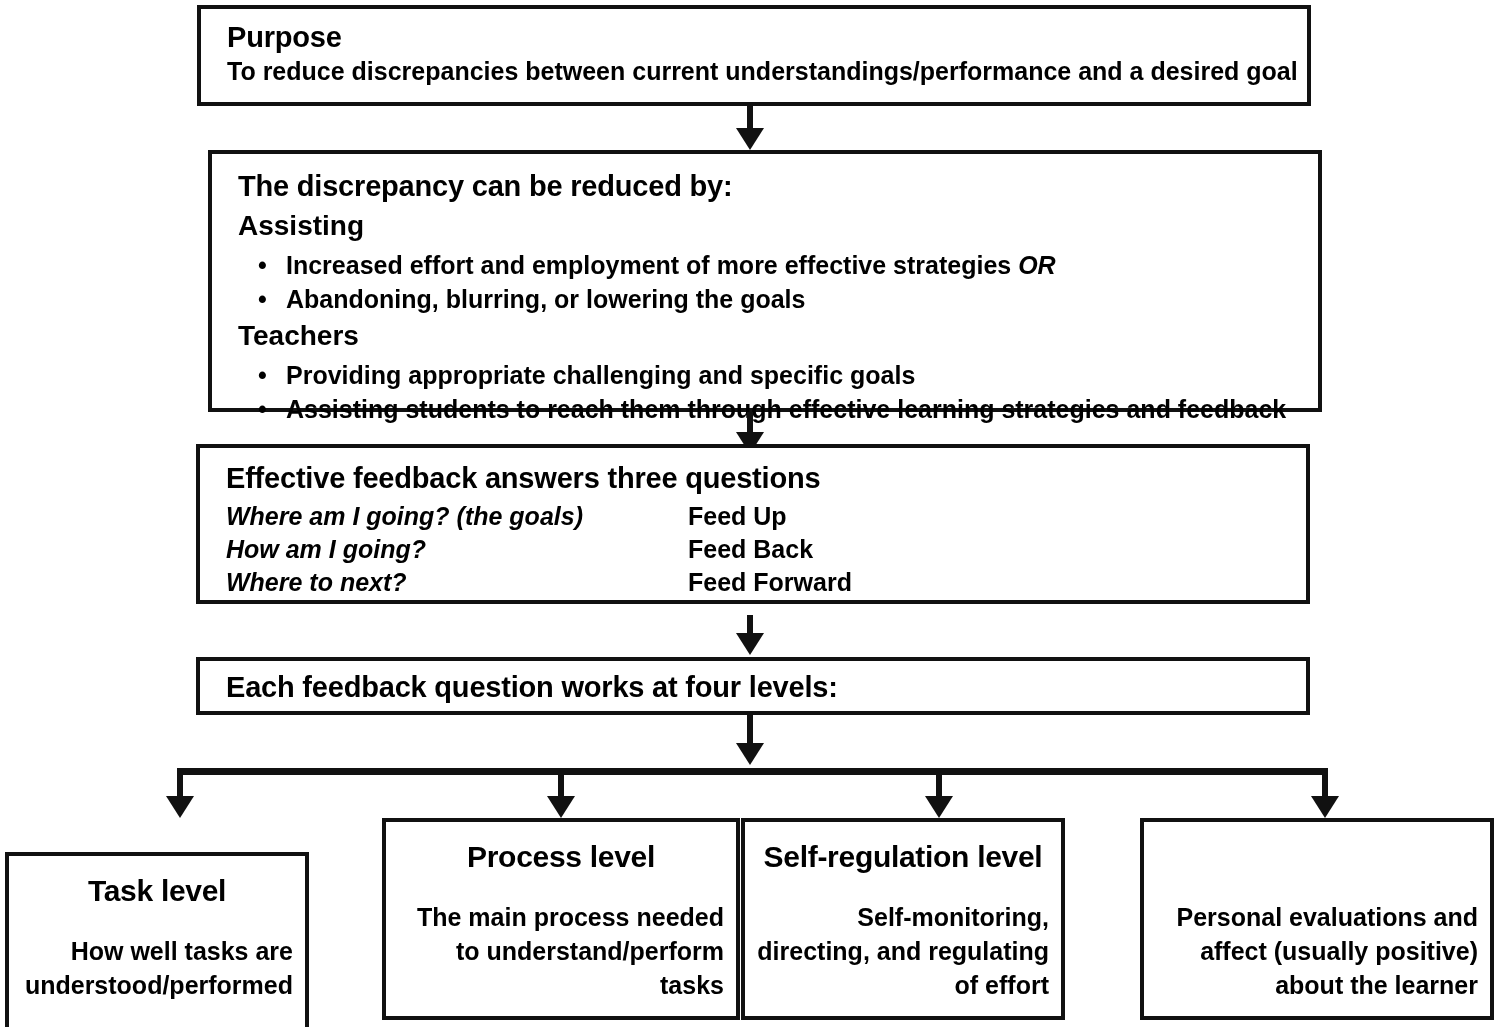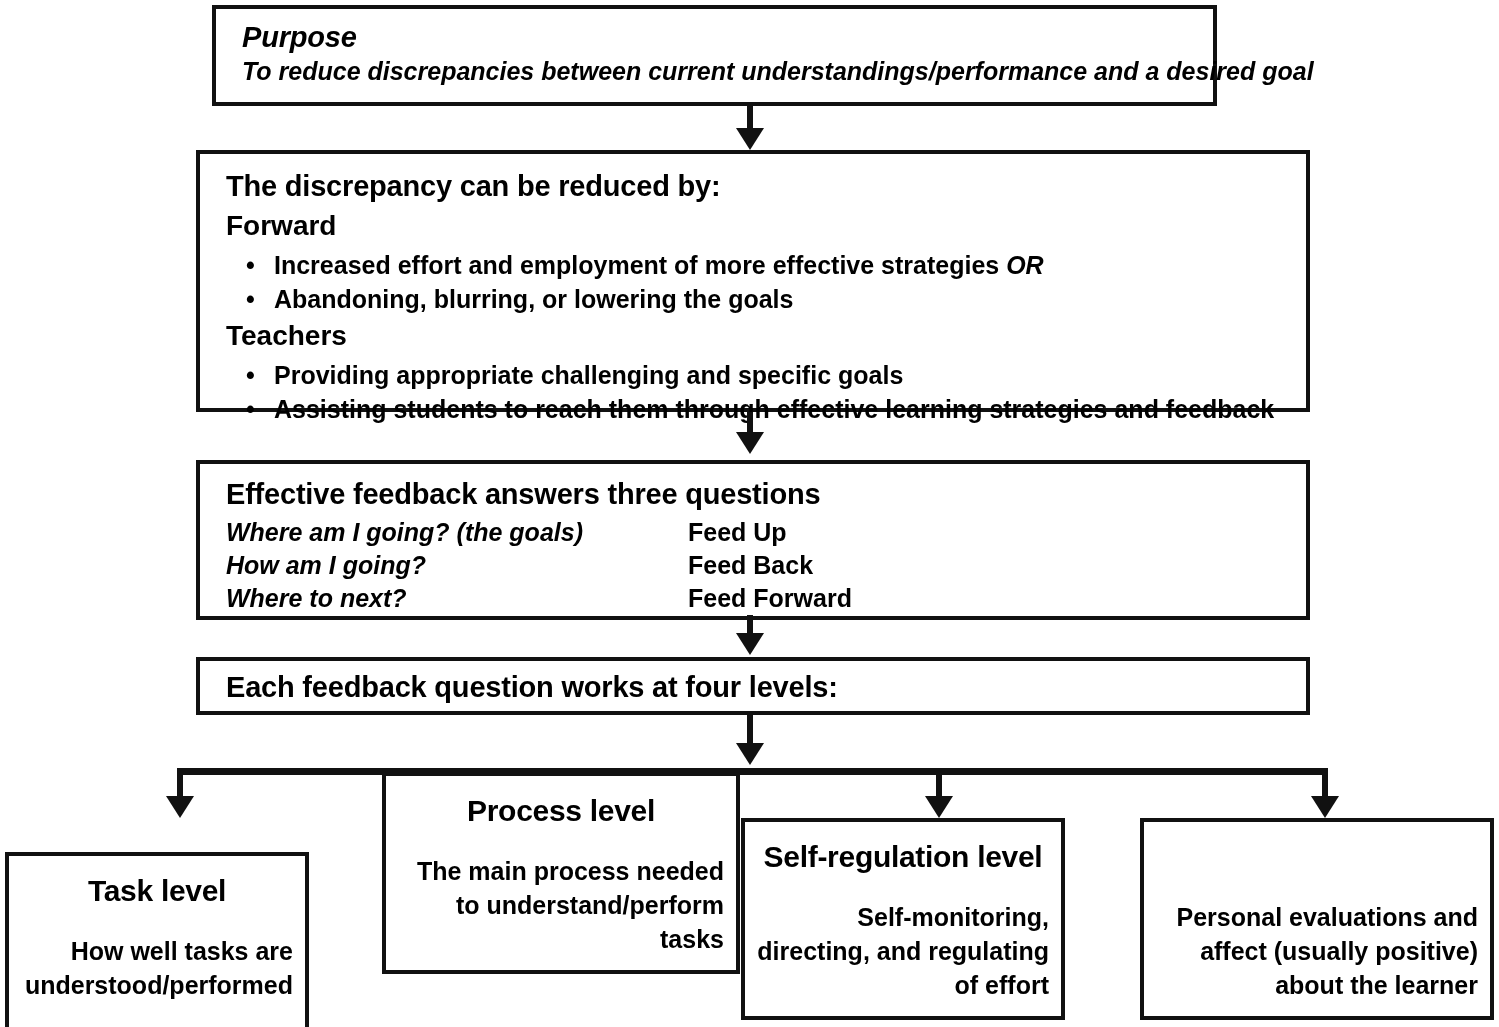--- a/index.html
+++ b/index.html
@@ -158,32 +158,32 @@
     font-size: 25px;
     font-weight: bold;
     line-height: 34px;
   }
 </style>
 </head>
 <body>
 
 <div id="diagram">
 
-  <div class="box" style="left:212px; top:5px; width:1005px; height:101px;font-style:italic;">
+  <div class="box" style="left:197px; top:5px; width:1114px; height:101px;">
     <div class="hd bx1-title">Purpose</div>
     <div class="bx1-sub">To reduce discrepancies between current understandings/performance and a desired goal</div>
   </div>
 
   <div class="v-line" style="left:747px; top:106px; height:24px;"></div>
   <div class="arrow-head" style="left:736px; top:128px;"></div>
 
-  <div class="box" style="left:196px; top:150px; width:1114px; height:262px;">
+  <div class="box" style="left:208px; top:150px; width:1114px; height:262px;">
     <div class="hd bx2-title">The discrepancy can be reduced by:</div>
 
-    <div class="group-head" style="top:56px;">Forward</div>
+    <div class="group-head" style="top:56px;">Assisting</div>
     <ul class="bullet-list" style="top:94px;">
       <li>
         <span class="bullet-dot">•</span><span>Increased effort and employment of more effective strategies </span><em>OR</em>
       </li>
       <li>
         <span class="bullet-dot">•</span><span>Abandoning, blurring, or lowering the goals</span>
       </li>
     </ul>
 
     <div class="group-head" style="top:166px;">Teachers</div>
@@ -193,21 +193,21 @@
       </li>
       <li>
         <span class="bullet-dot">•</span><span>Assisting students to reach them through effective learning strategies and feedback</span>
       </li>
     </ul>
   </div>
 
   <div class="v-line" style="left:747px; top:412px; height:22px;"></div>
   <div class="arrow-head" style="left:736px; top:432px;"></div>
 
-  <div class="box" style="left:196px; top:460px; width:1114px; height:160px;">
+  <div class="box" style="left:196px; top:444px; width:1114px; height:160px;">
     <div class="hd bx3-title">Effective feedback answers three questions</div>
     <table class="qa-table">
       <tbody>
         <tr>
           <td class="qa-q">Where am I going? (the goals)</td>
           <td>Feed Up</td>
         </tr>
         <tr>
           <td class="qa-q">How am I going?</td>
           <td>Feed Back</td>
@@ -242,21 +242,21 @@
   <div class="arrow-head" style="left:925px; top:796px;"></div>
 
   <div class="v-line" style="left:1322px; top:768px; height:30px;"></div>
   <div class="arrow-head" style="left:1311px; top:796px;"></div>
 
   <div class="box" style="left:5px; top:852px; width:304px; height:202px;">
     <div class="leaf-title">Task level</div>
     <div class="leaf-desc">How well tasks are understood/performed</div>
   </div>
 
-  <div class="box" style="left:382px; top:772px; width:358px; height:202px;">
+  <div class="box" style="left:382px; top:818px; width:358px; height:202px;">
     <div class="leaf-title">Process level</div>
     <div class="leaf-desc">The main process needed to understand/perform tasks</div>
   </div>
 
   <div class="box" style="left:741px; top:818px; width:324px; height:202px;">
     <div class="leaf-title">Self-regulation level</div>
     <div class="leaf-desc">Self-monitoring, directing, and regulating of effort</div>
   </div>
 
   <div class="box" style="left:1140px; top:818px; width:354px; height:202px;">

